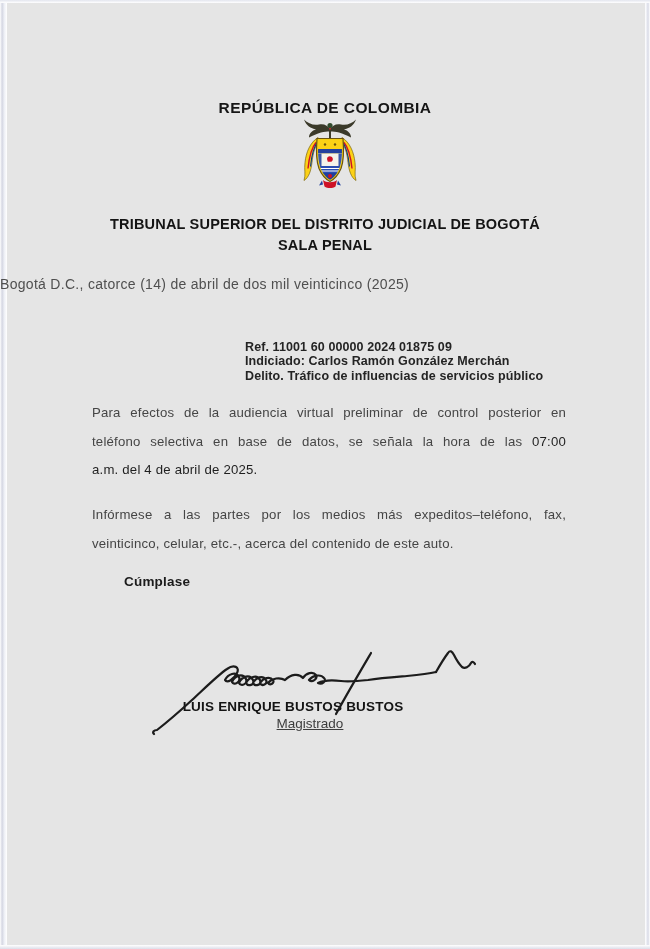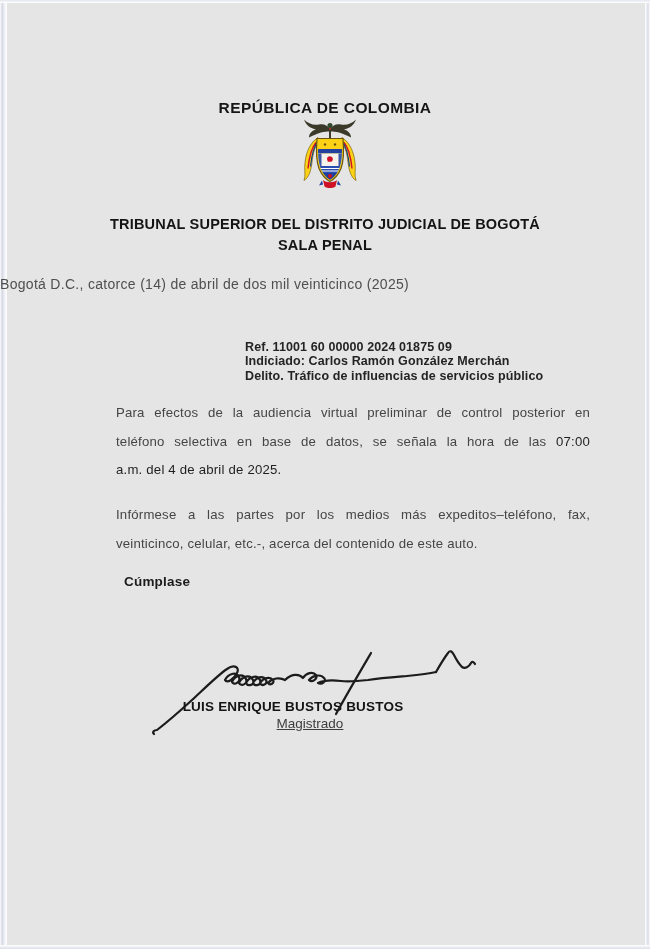--- a/index.html
+++ b/index.html
@@ -30,21 +30,21 @@
   }
   .dateline {
     position:absolute; top:276px; left:0; width:100%; text-align:left;
     font-size:14px; letter-spacing:.3px; color:#4f4f4f;
   }
   .refblock {
     position:absolute; left:245px; top:334px;
     font-weight:bold; font-size:12.5px; line-height:14.3px; color:#242424; letter-spacing:.1px;margin-top:6px;
   }
   .para { position:absolute; left:92px; width:474px; font-size:13.2px;
-    line-height:28.6px; color:#454545; letter-spacing:.2px;margin-left:24px; }
+    line-height:28.6px; color:#454545; letter-spacing:.2px; }
   .para1 { top:399px; }
   .para2 { top:501px; }
   .jline { text-align:justify; text-align-last:justify; }
   .lline { text-align:left; }
   .b { font-weight:normal; color:#1f1f1f; }
   .closing { position:absolute; left:92px; top:574px; font-weight:bold;
     font-size:13.5px; color:#1b1b1b; letter-spacing:.2px;margin-left:32px; }
 
   .sig-svg { position:absolute; left:152px; top:642px; width:330px; height:95px; z-index:2; pointer-events:none; }
   .sig-name { position:absolute; left:133px; top:699px; width:320px; text-align:center;

